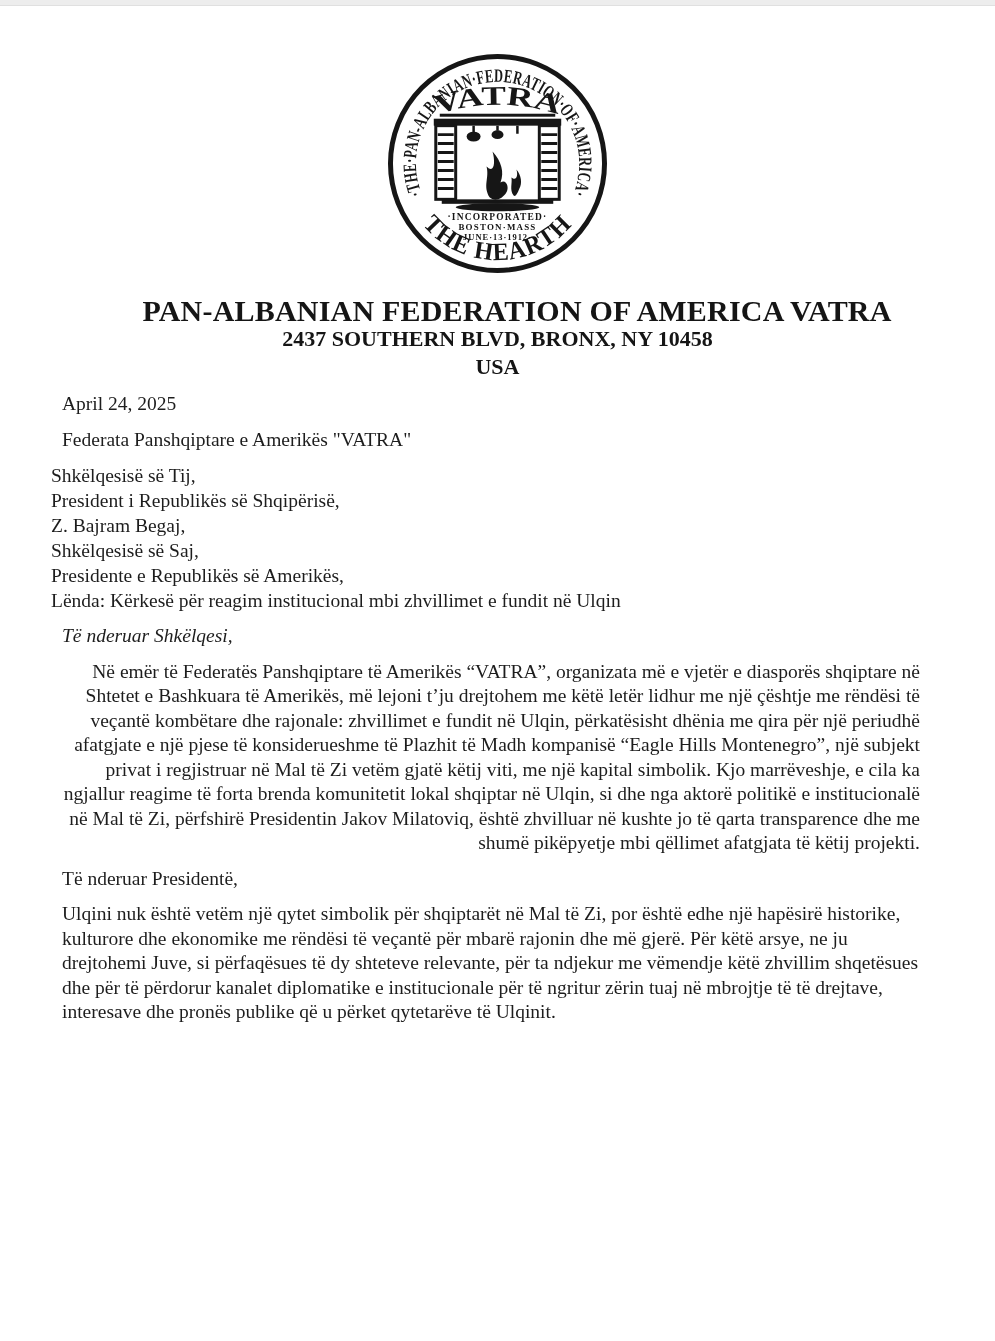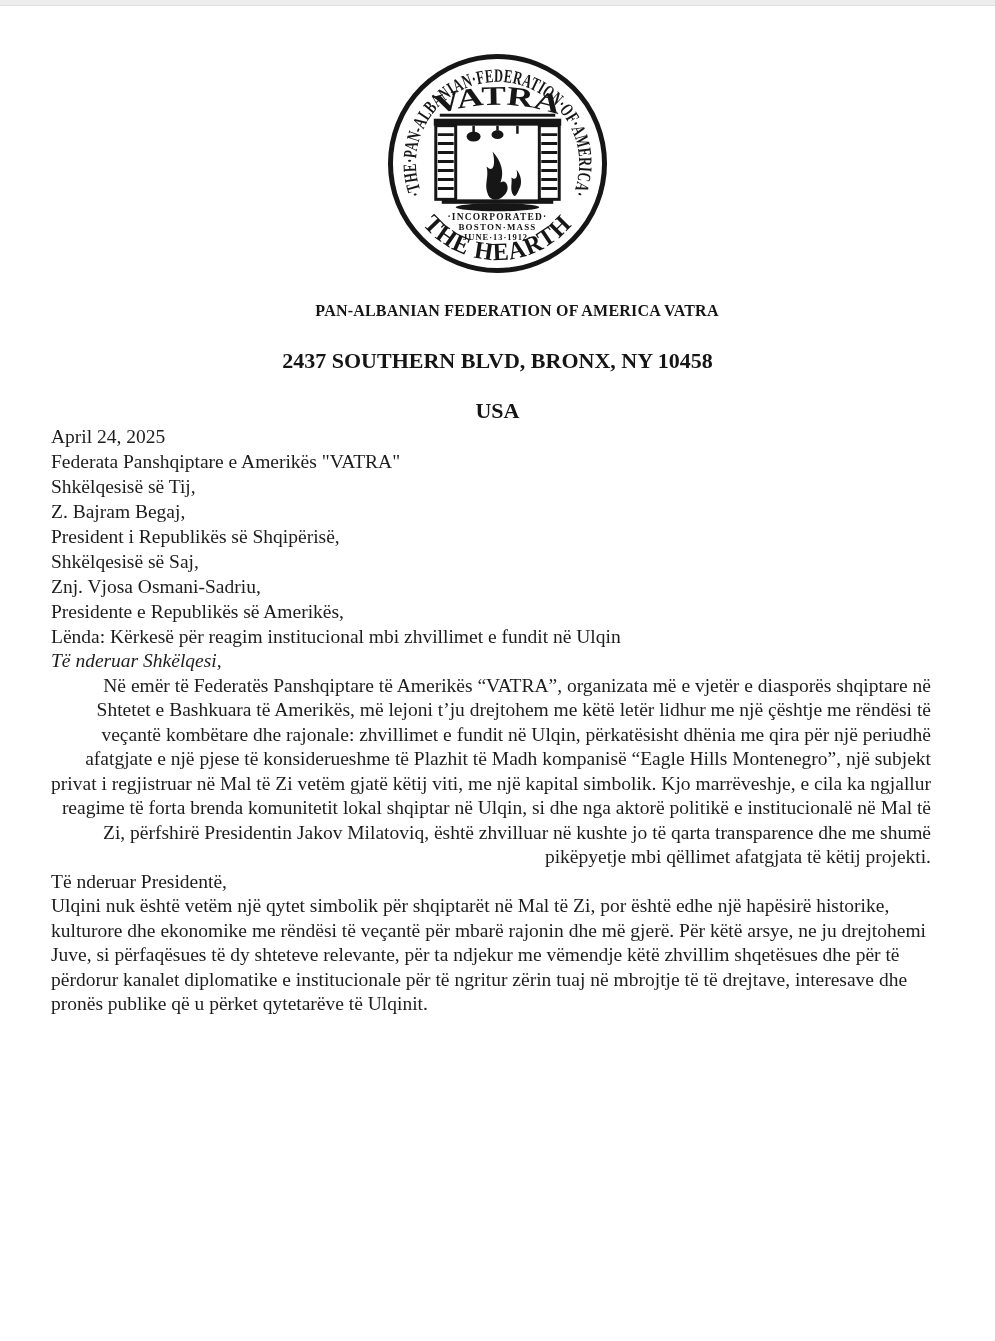--- a/index.html
+++ b/index.html
@@ -28,37 +28,36 @@
     width: 223px;
     height: 223px;
   }
   .org-header {
     text-align: center;
     margin-top: 22px;
     font-weight: bold;
     color: #151515;
   }
   .org-line1 {
-    font-size: 16px;
+    font-size: 30px;
     line-height: 28px;
     letter-spacing: 0.2px;
     padding-left: 39px;
   }
   .org-line2 {
     font-size: 22px;
     line-height: 28px;
-    margin-top: 22px;
   }
   .content {
     margin-left: 51px;
     width: 880px;
     font-size: 19.5px;
     line-height: 24.5px;
   }
-  .content p { margin: 0; }
+  .content p { margin: 11px; }
   .date        { margin-top: 31px; }
   .sender      { margin-top: 55px; }
   .addr-block  { line-height: 25px; }
   .addr-block2 { line-height: 25px; }
   .salutation1 { margin-top: 23px; font-style: italic; }
   .para1       { margin-top: 25px; text-align: right; }
   .salutation2 { margin-top: 21px; }
   .para2       { margin-top: 24px; text-align: left; }
   .seal-svg text, .seal-svg textPath {
     font-family: "Liberation Serif", serif;
@@ -119,27 +118,26 @@
   <div class="org-line2">USA</div>
 </div>
 
 <div class="content">
   <p class="date">April 24, 2025</p>
 
   <p class="sender">Federata Panshqiptare e Amerikës "VATRA"</p>
 
   <div class="addr-block">
     <div>Shkëlqesisë së Tij,</div>
+    <div>President i Republikës së Shqipërisë,</div>
     <div>Z. Bajram Begaj,</div>
-    <div>President i Republikës së Shqipërisë,</div>
   </div>
 
   <div class="addr-block2">
     <div>Shkëlqesisë së Saj,</div>
-    <div>Znj. Vjosa Osmani-Sadriu,</div>
     <div>Presidente e Republikës së Amerikës,</div>
     <div>Lënda: Kërkesë për reagim institucional mbi zhvillimet e fundit në Ulqin</div>
   </div>
 
   <p class="salutation1">Të nderuar Shkëlqesi,</p>
 
   <p class="para1">Në emër të Federatës Panshqiptare të Amerikës “VATRA”, organizata më e vjetër e diasporës shqiptare në Shtetet e Bashkuara të Amerikës, më lejoni t’ju drejtohem me këtë letër lidhur me një çështje me rëndësi të veçantë kombëtare dhe rajonale: zhvillimet e fundit në Ulqin, përkatësisht dhënia me qira për një periudhë afatgjate e një pjese të konsiderueshme të Plazhit të Madh kompanisë “Eagle Hills Montenegro”, një subjekt privat i regjistruar në Mal të Zi vetëm gjatë këtij viti, me një kapital simbolik. Kjo marrëveshje, e cila ka ngjallur reagime të forta brenda komunitetit lokal shqiptar në Ulqin, si dhe nga aktorë politikë e institucionalë në Mal të Zi, përfshirë Presidentin Jakov Milatoviq, është zhvilluar në kushte jo të qarta transparence dhe me shumë pikëpyetje mbi qëllimet afatgjata të këtij projekti.</p>
 
   <p class="salutation2">Të nderuar Presidentë,</p>
 

